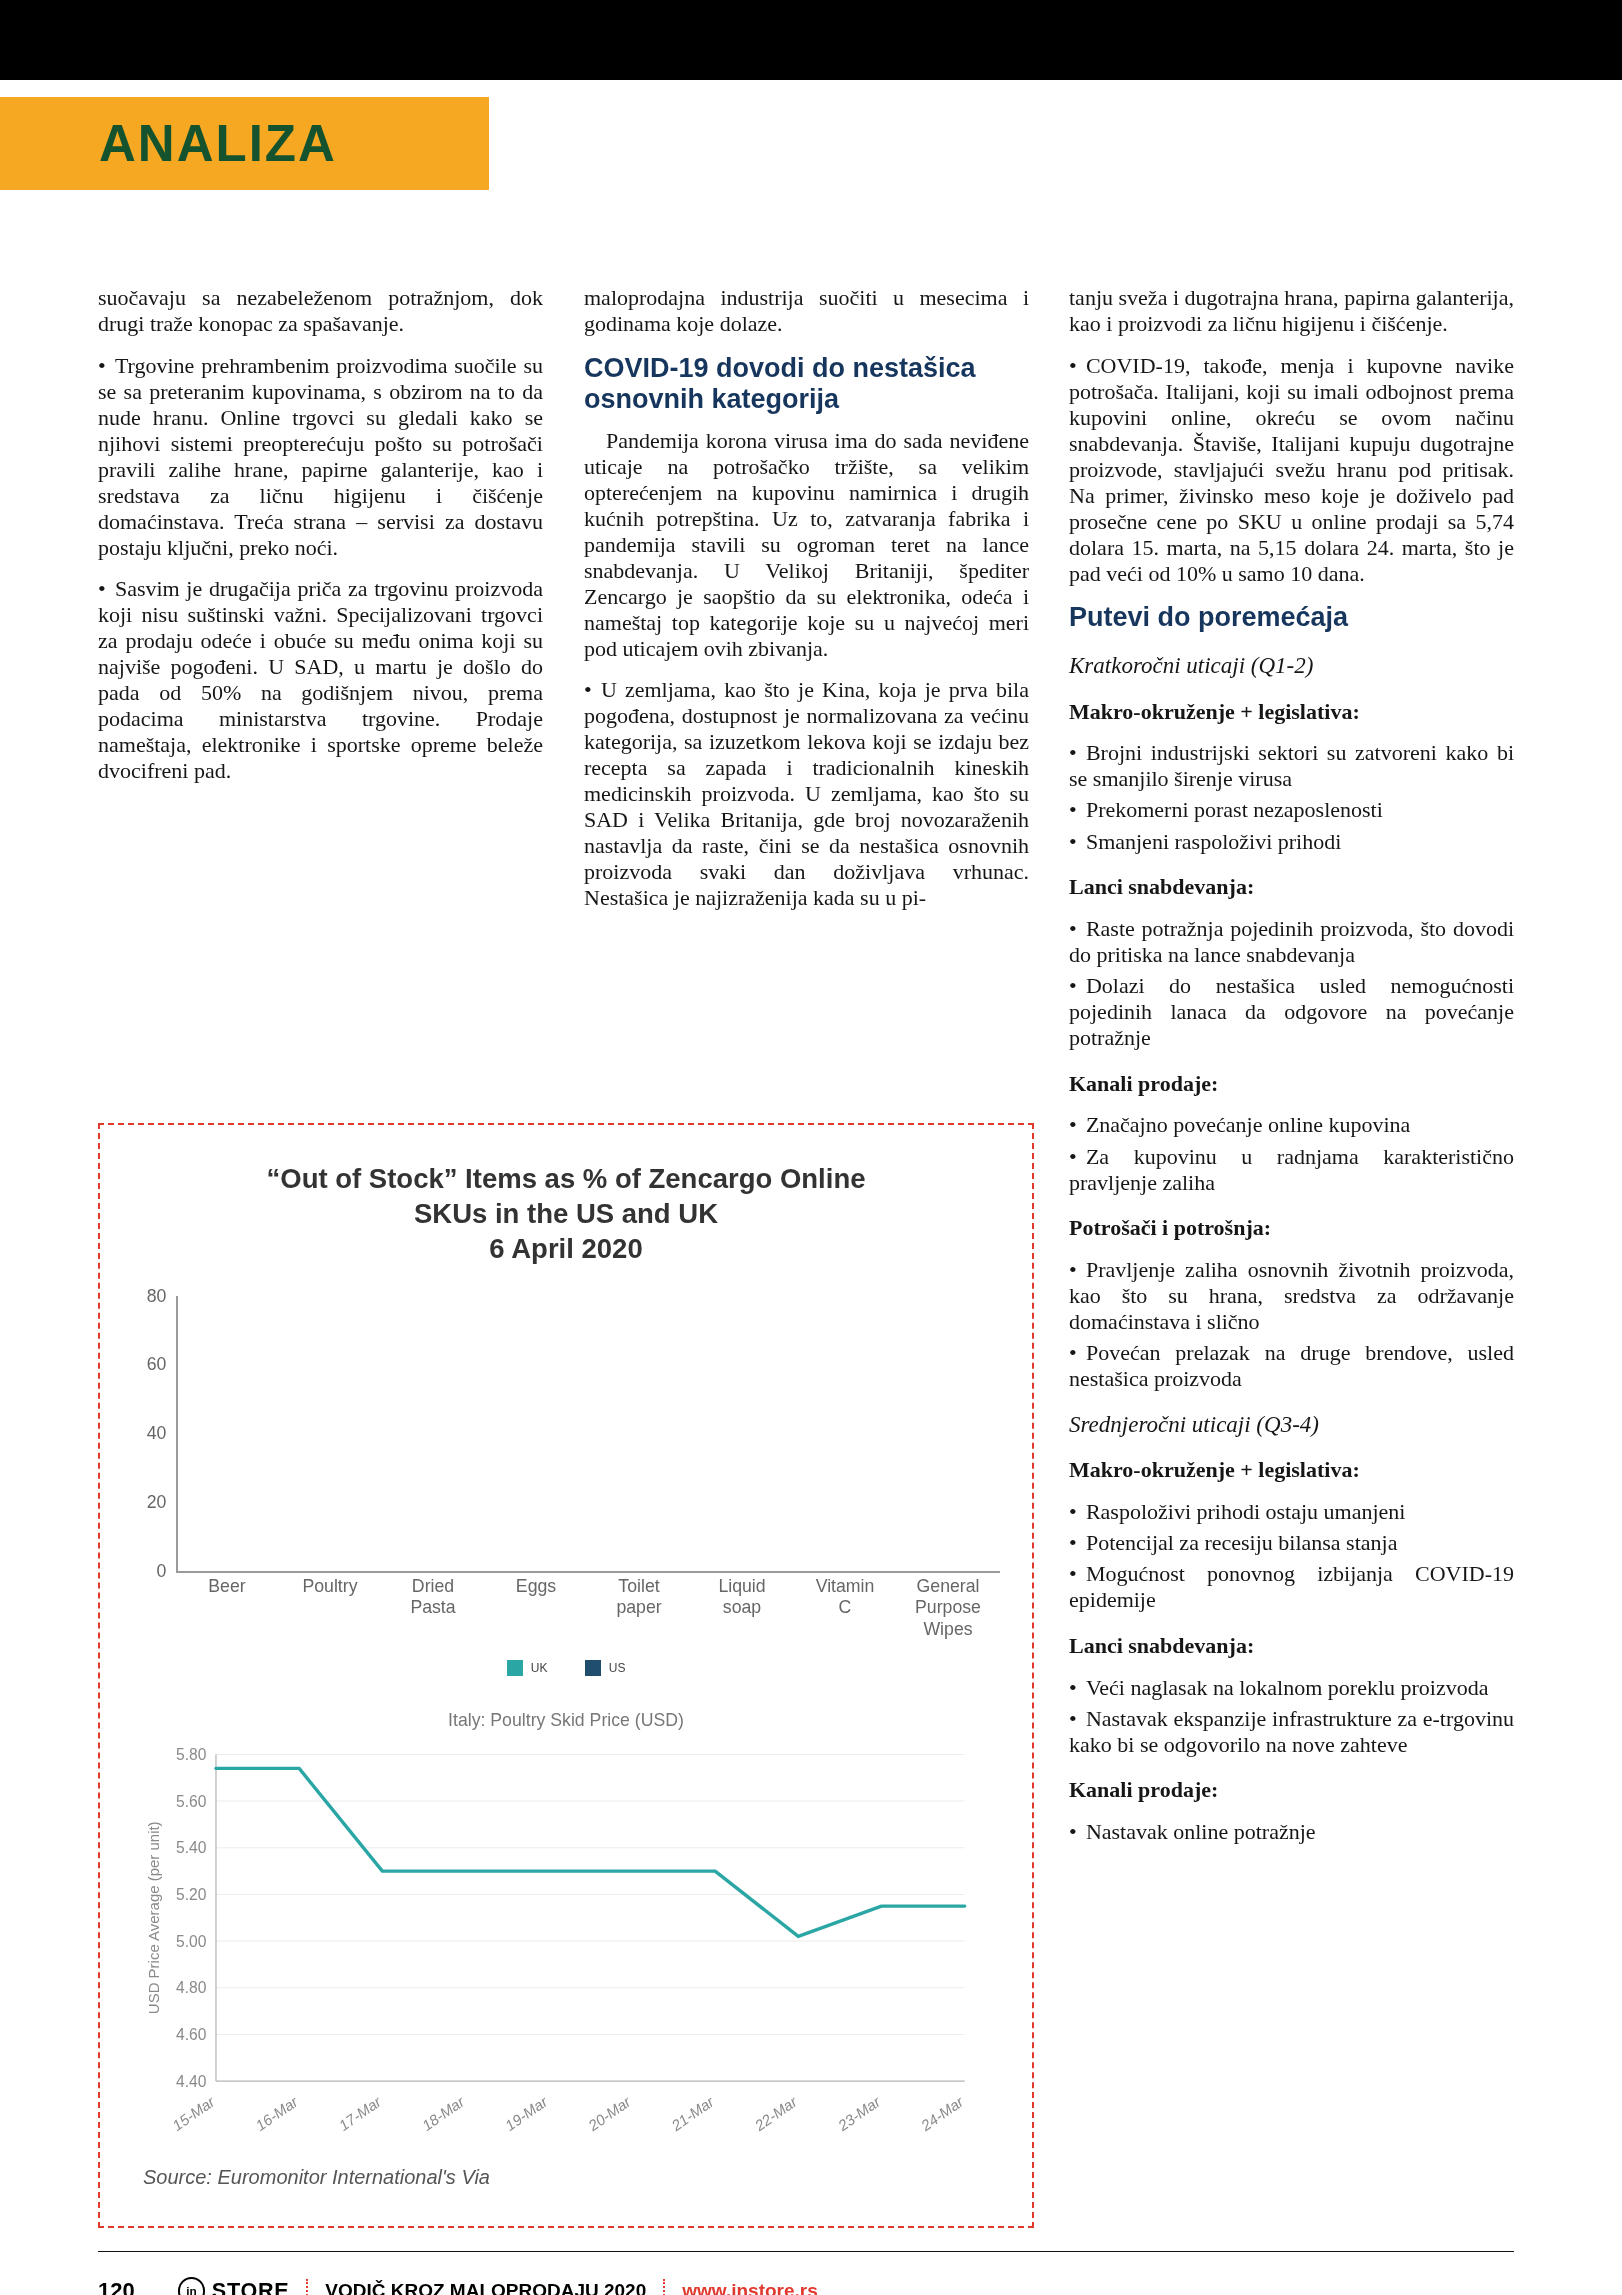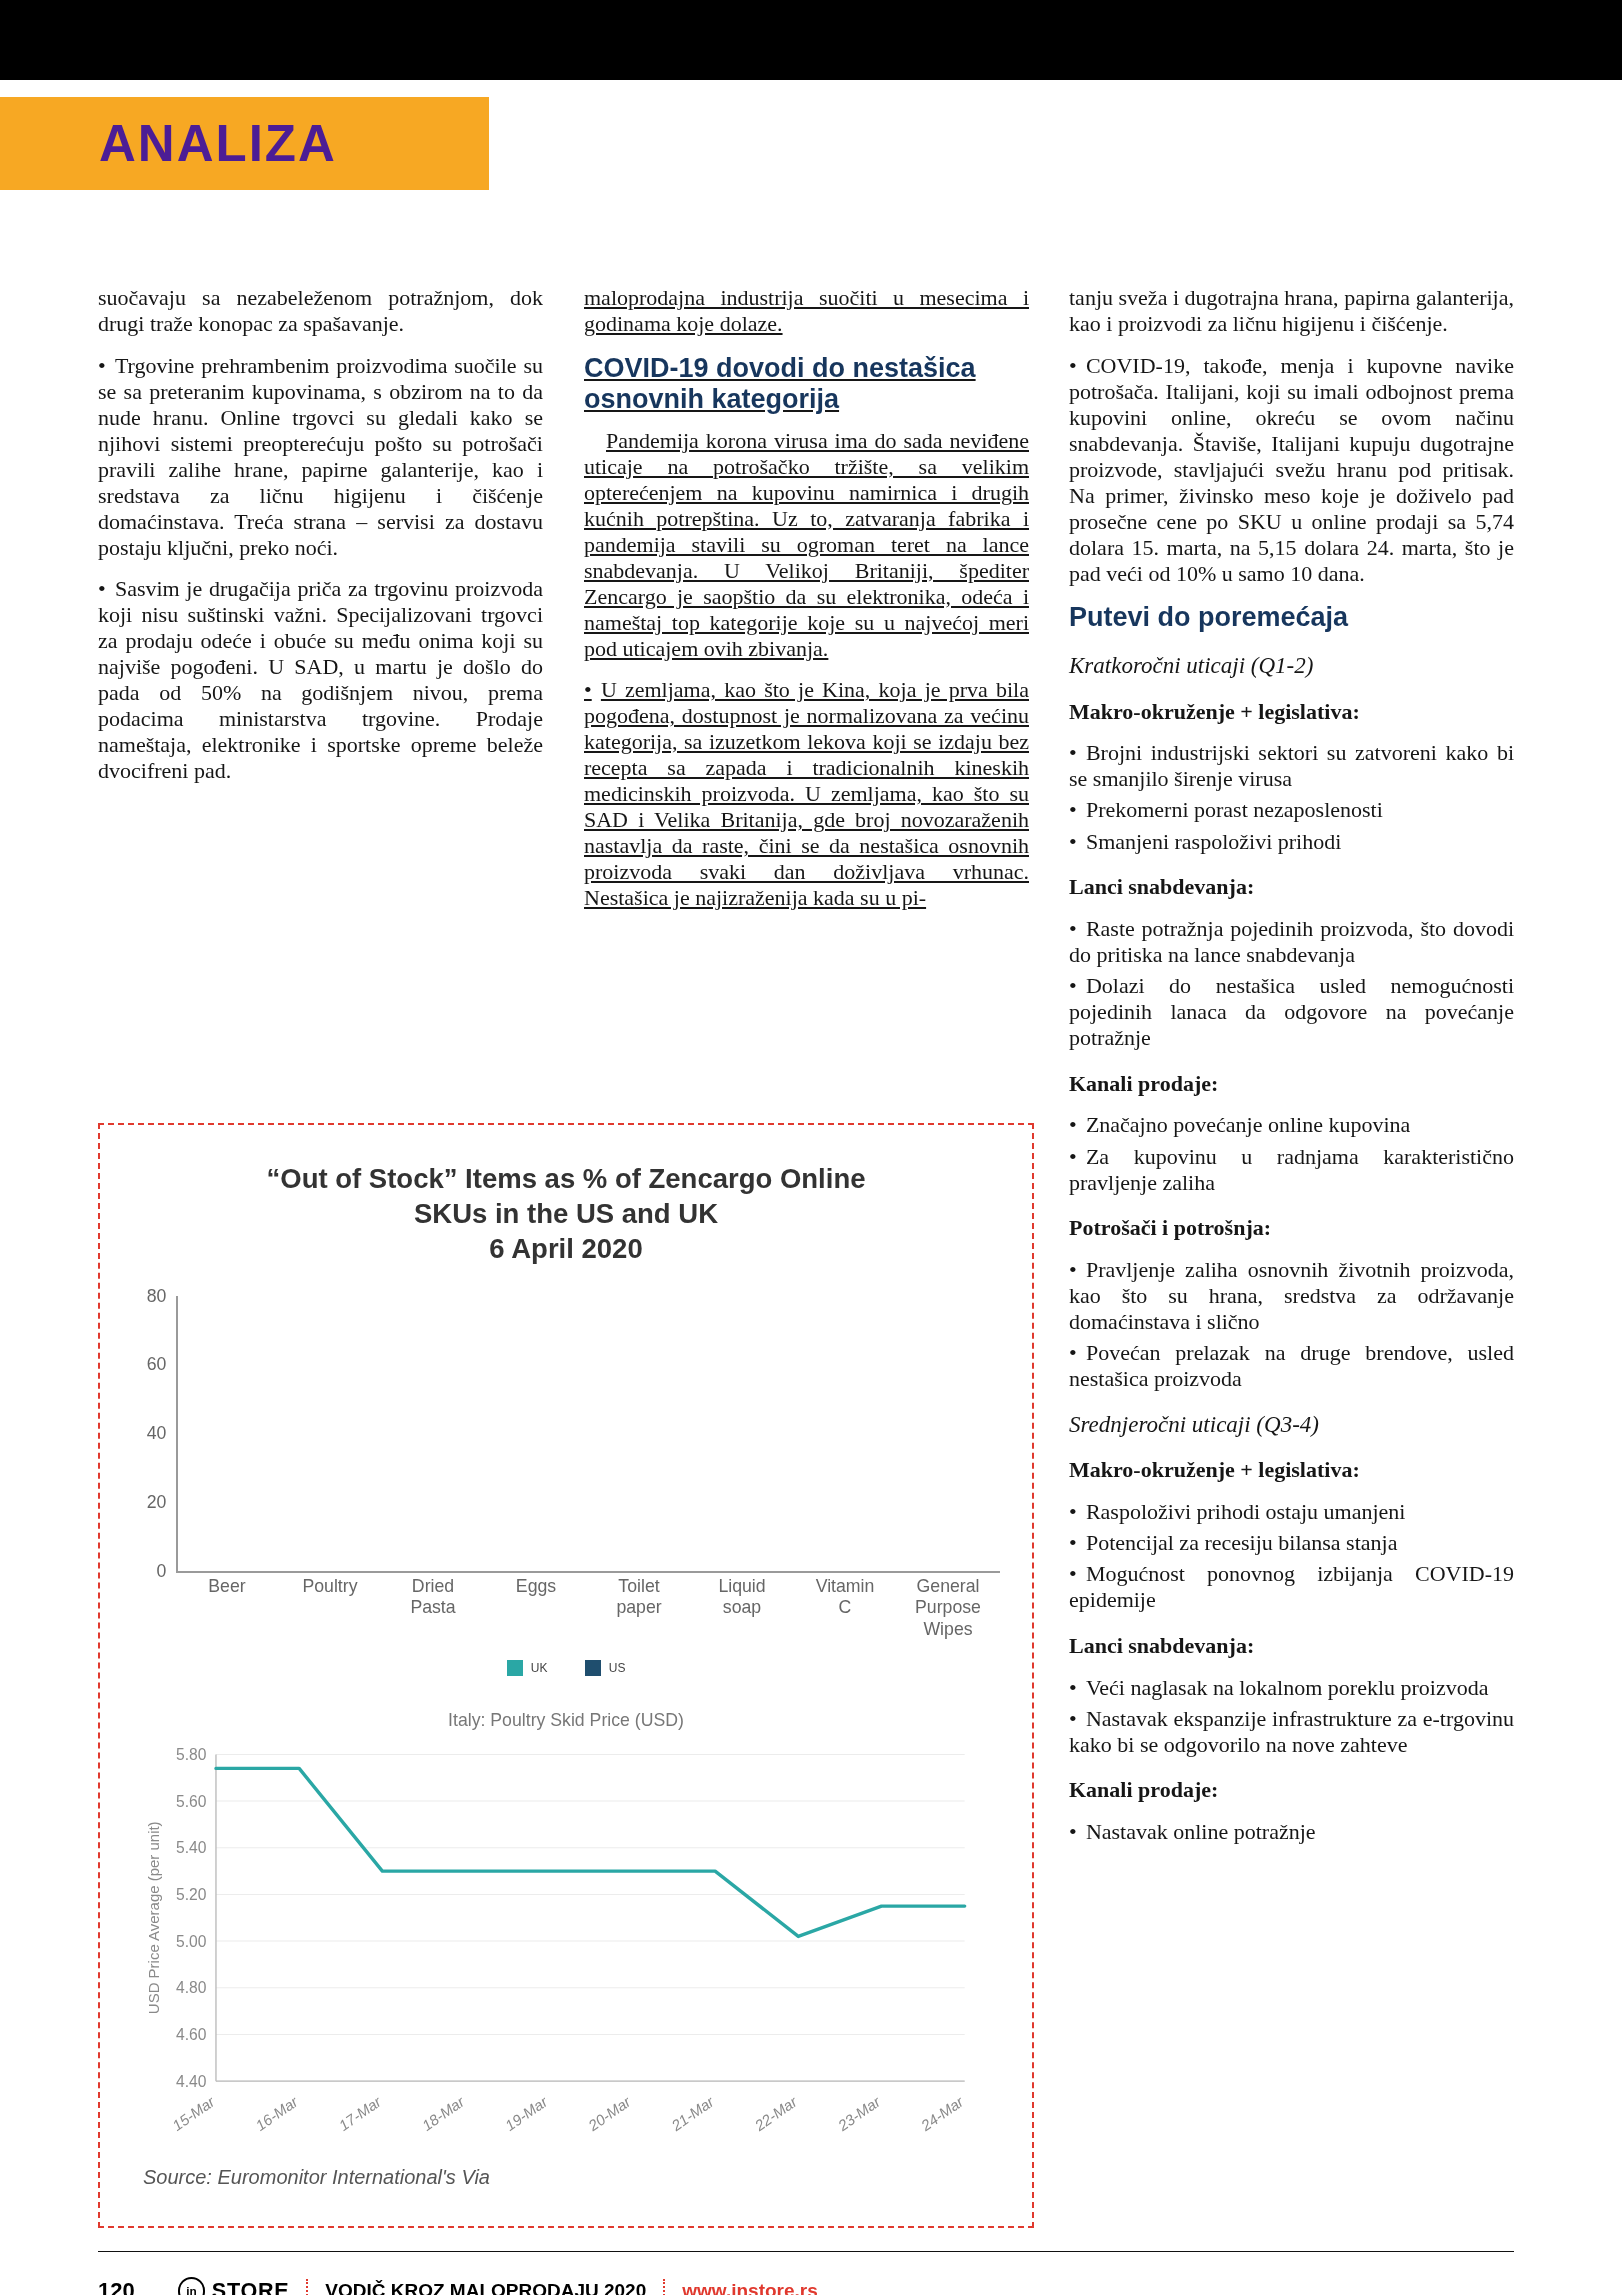--- a/index.html
+++ b/index.html
@@ -13,26 +13,26 @@
     color:#161616;
   }
   .topbar{position:absolute;top:0;left:0;width:1623px;height:80px;background:#000;}
   .section-band{
     position:absolute;top:97px;left:0;width:489px;height:93px;
     background:#f7a823;
     display:flex;align-items:center;
   }
   .section-band .label{
     font-family:"Liberation Sans", sans-serif;
-    font-weight:700;font-size:51px;color:#4c1d95;
+    font-weight:700;font-size:51px;color:#14532d;
     padding-left:99px;letter-spacing:2px;
   }
   .col{position:absolute;top:285px;width:445px;}
   .col-1{left:98px;}
-  .col-2{left:584px;text-decoration:underline;}
+  .col-2{left:584px;}
   .col-3{left:1069px;}
   p.body{
     margin:0 0 15.7px 0;
     font-size:22px;line-height:26px;
     text-align:justify;
   }
   p.indent{text-indent:22px;}
   p.bullet::before{content:"\2022";margin-right:9.2px;}
   .heading-sans{
     font-family:"Liberation Sans", sans-serif;

